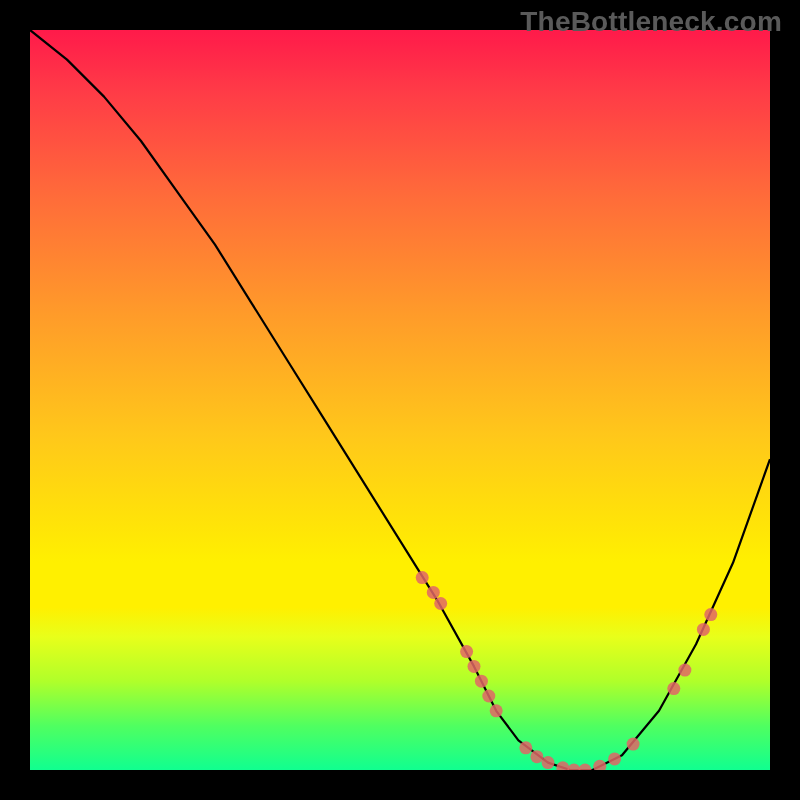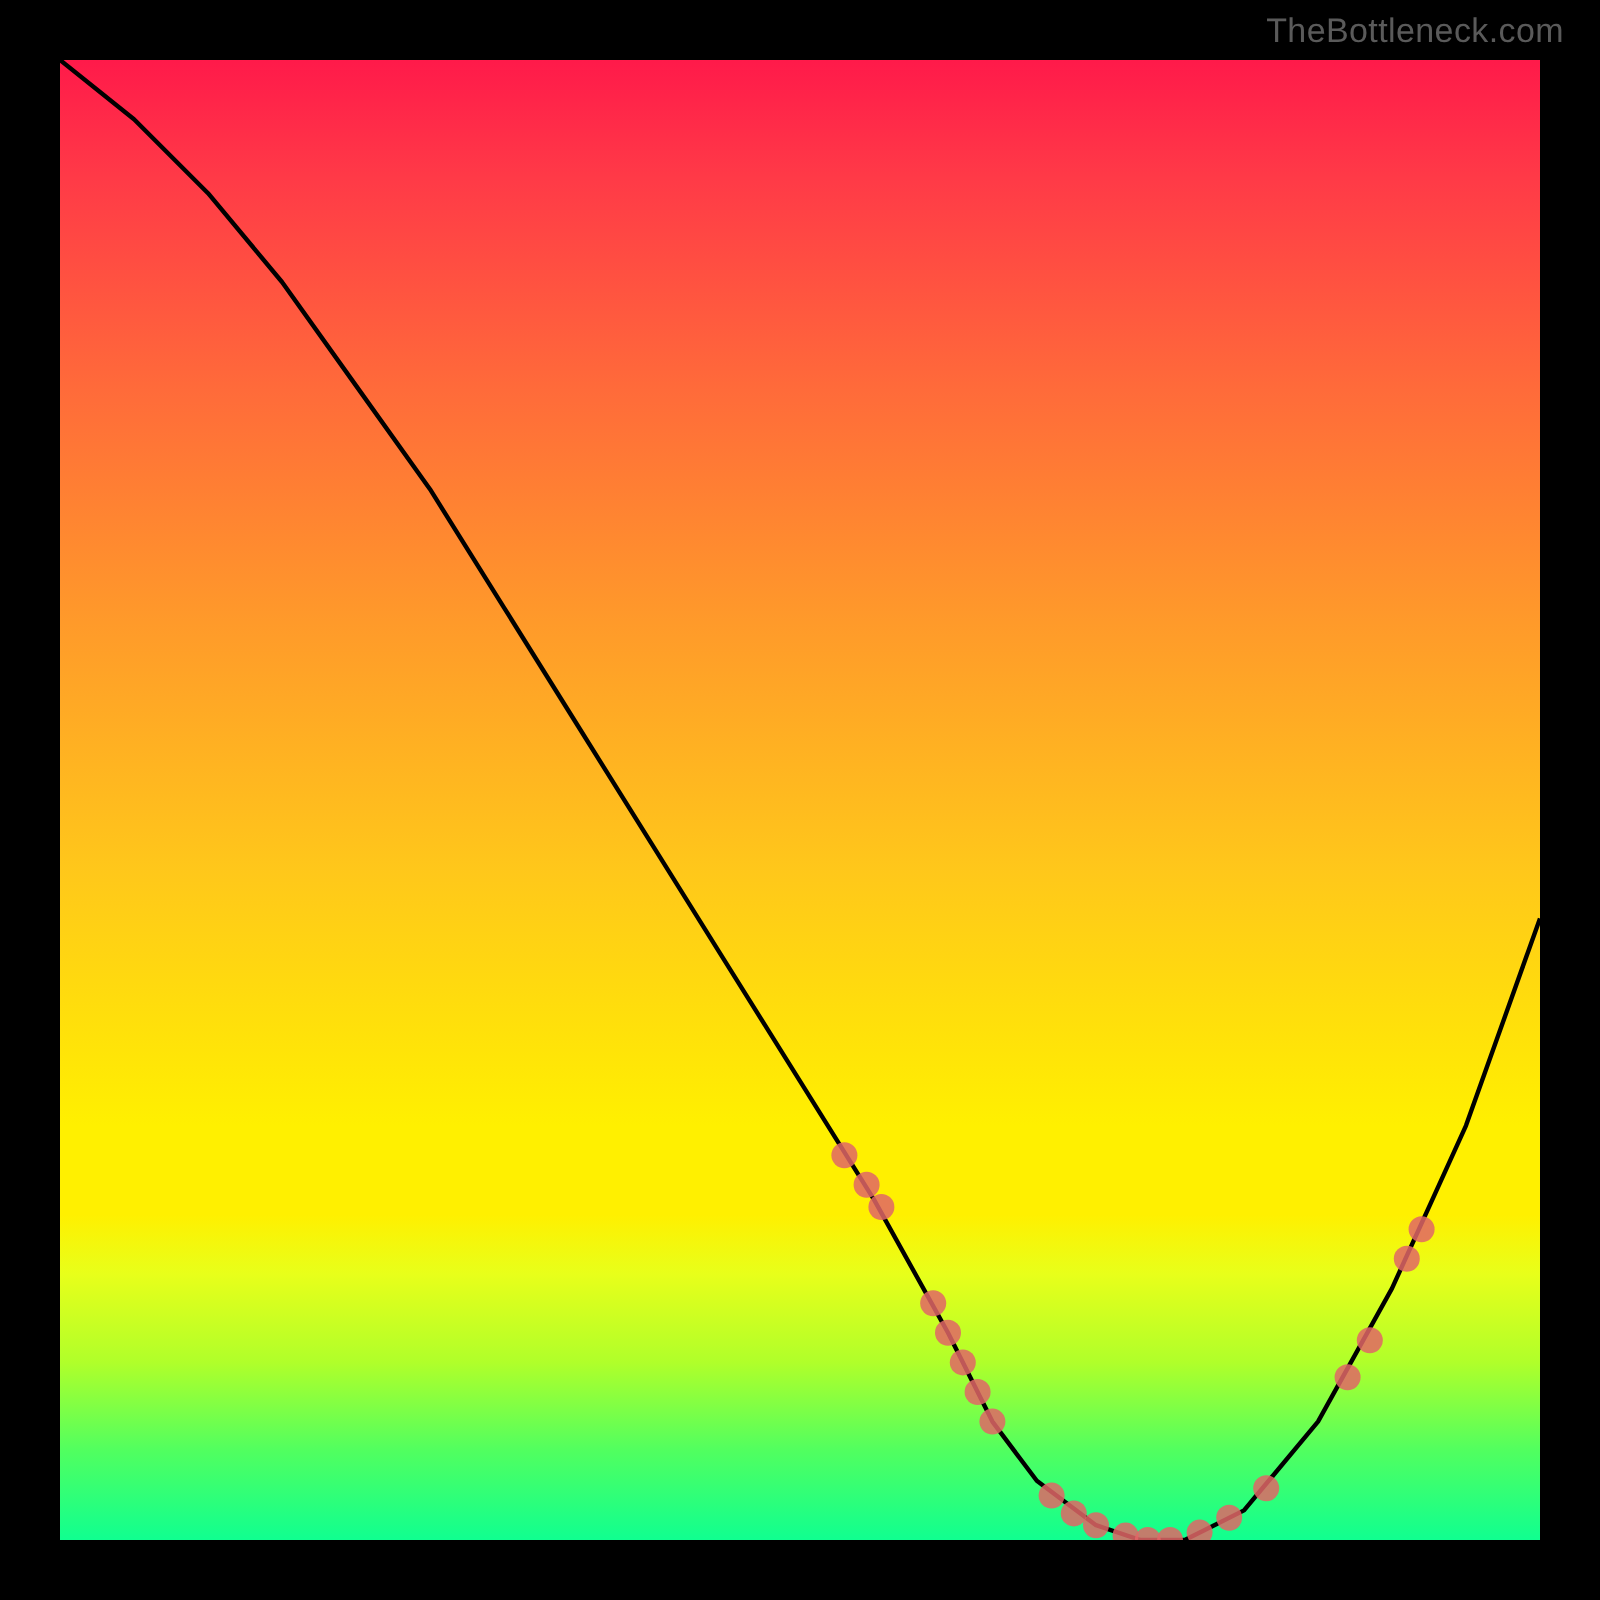--- a/index.html
+++ b/index.html
@@ -9,22 +9,22 @@
     background: #000;
     position: relative;
     font-family: Arial, sans-serif;
     overflow: hidden;
   }
   .watermark {
     position: absolute;
     top: 6px;
     right: 18px;
     color: #5a5a5a;
-    font-size: 17px;
-    font-weight: 400;
+    font-size: 28px;
+    font-weight: 700;
     z-index: 10;
     letter-spacing: 0.2px;
   }
   .plot-area {
     position: absolute;
     left: 30px;
     top: 30px;
     width: 740px;
     height: 740px;
     overflow: hidden;

